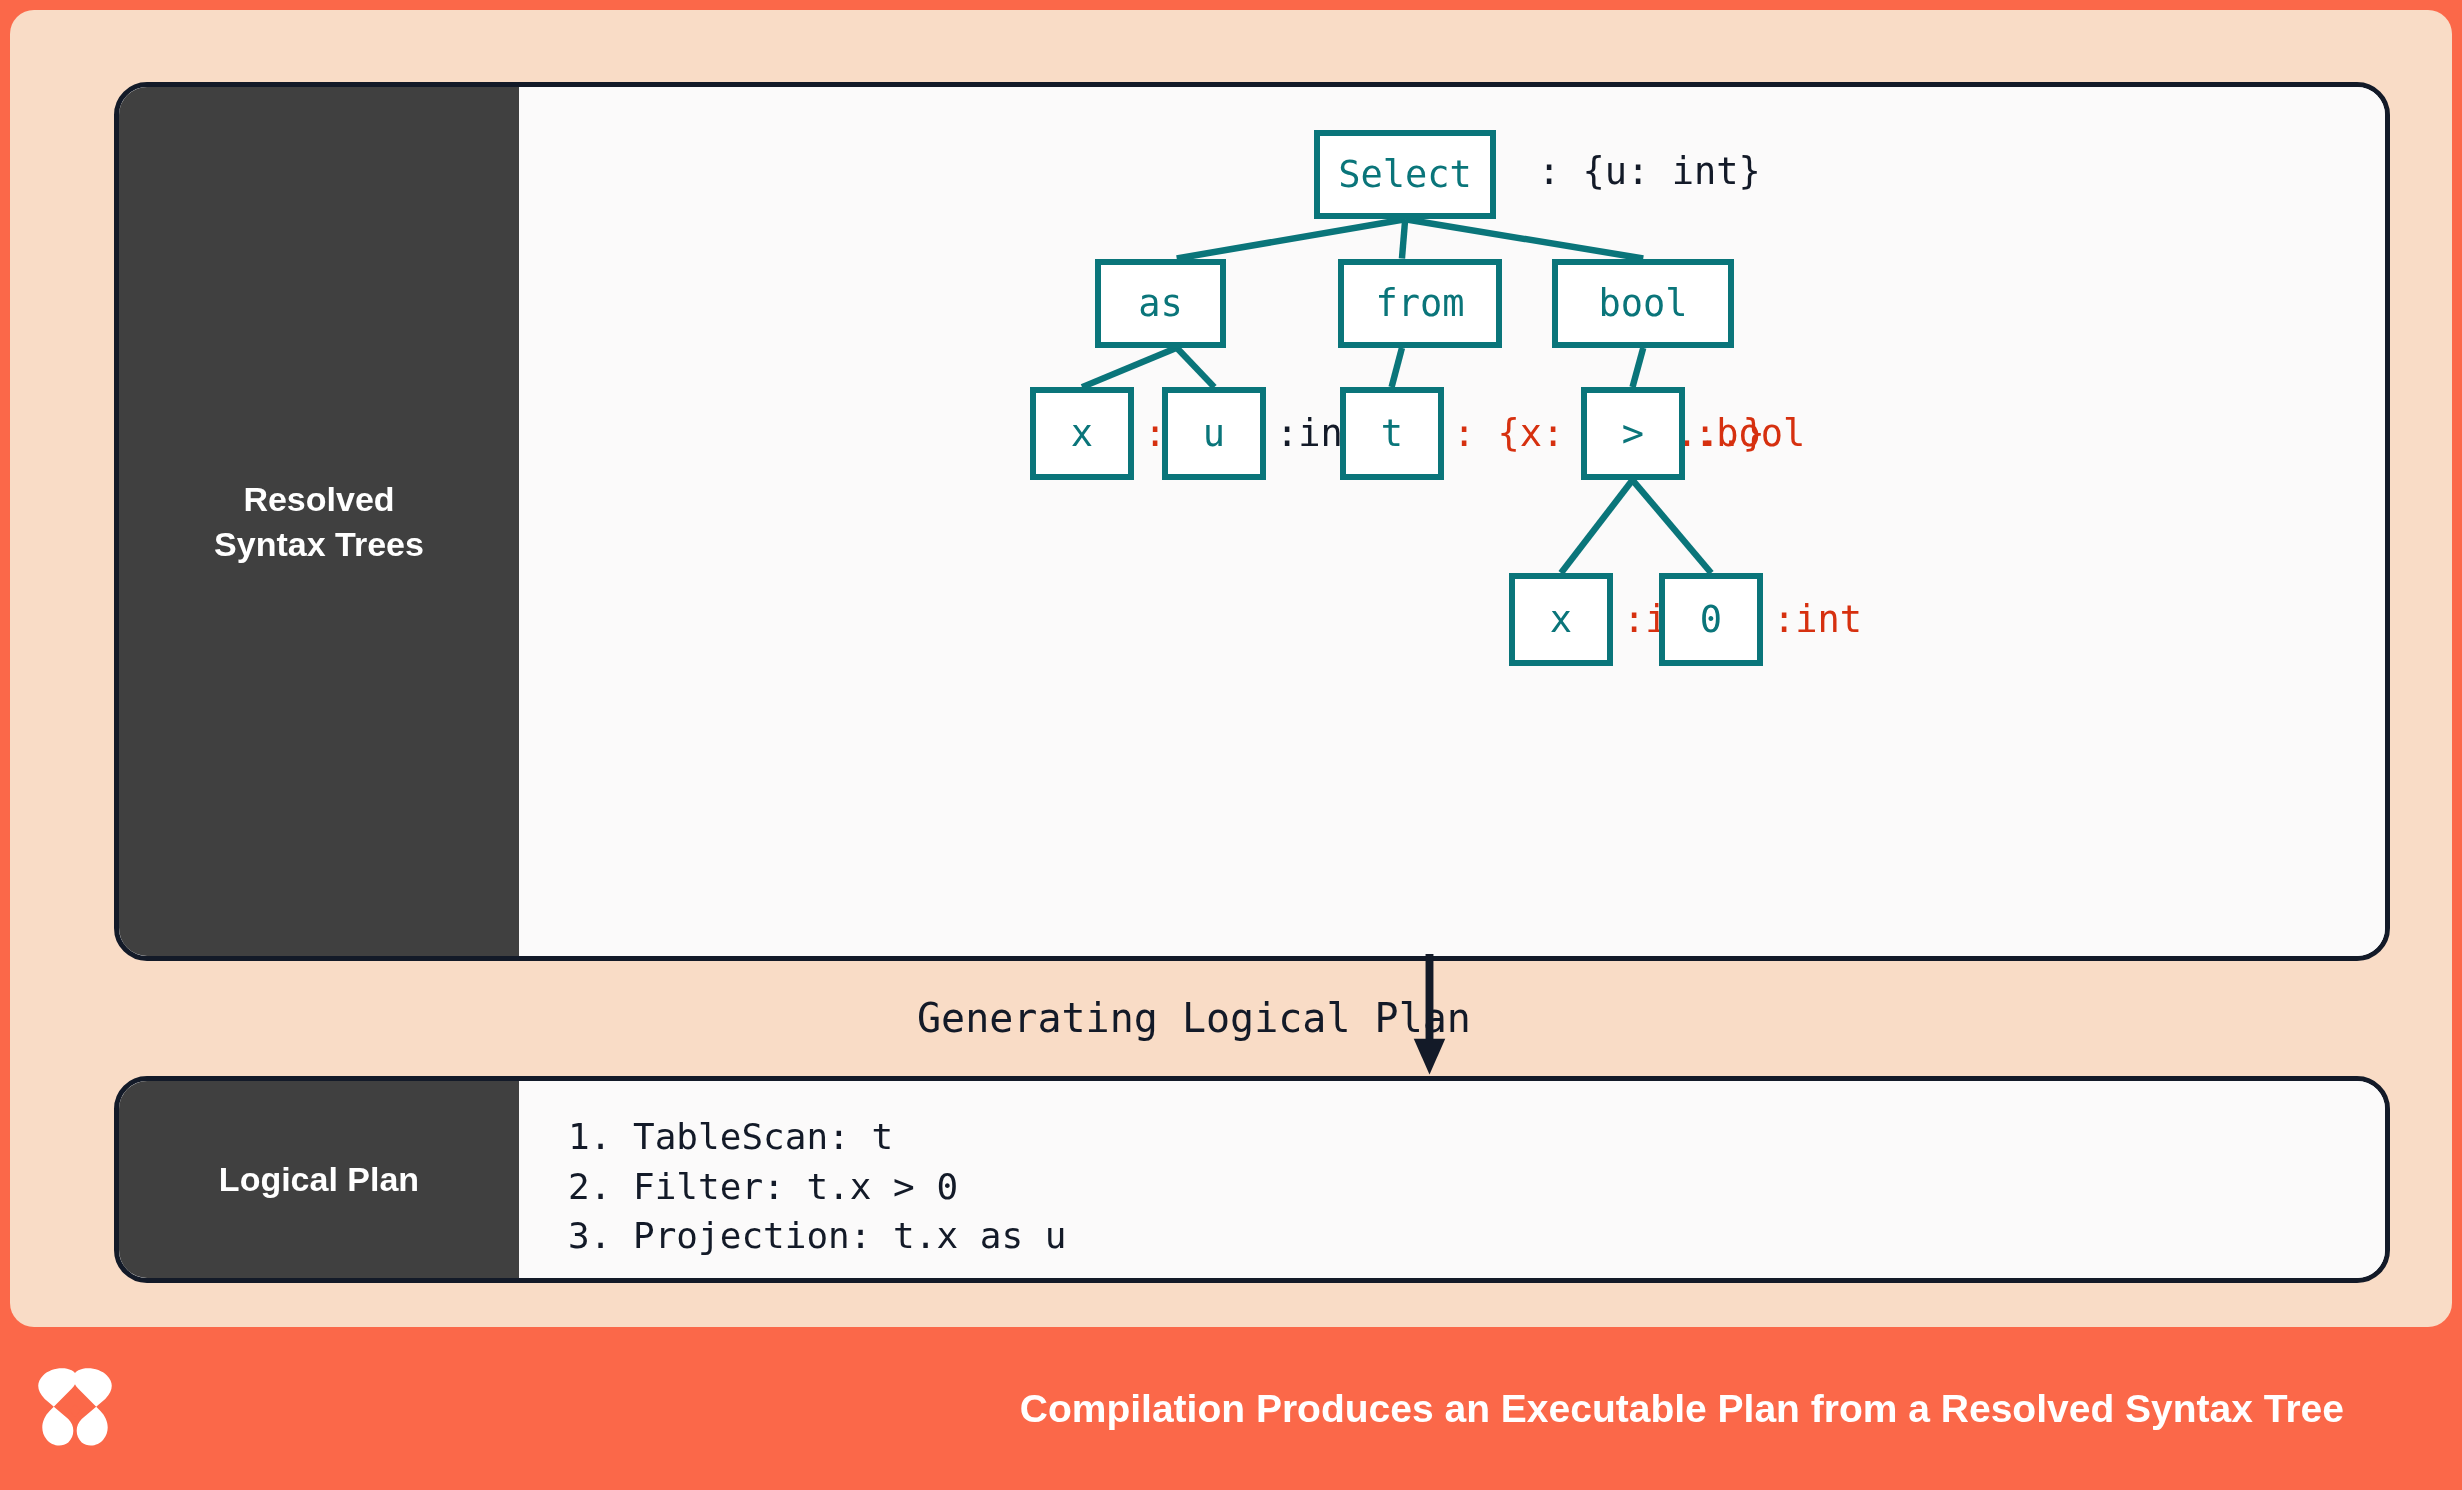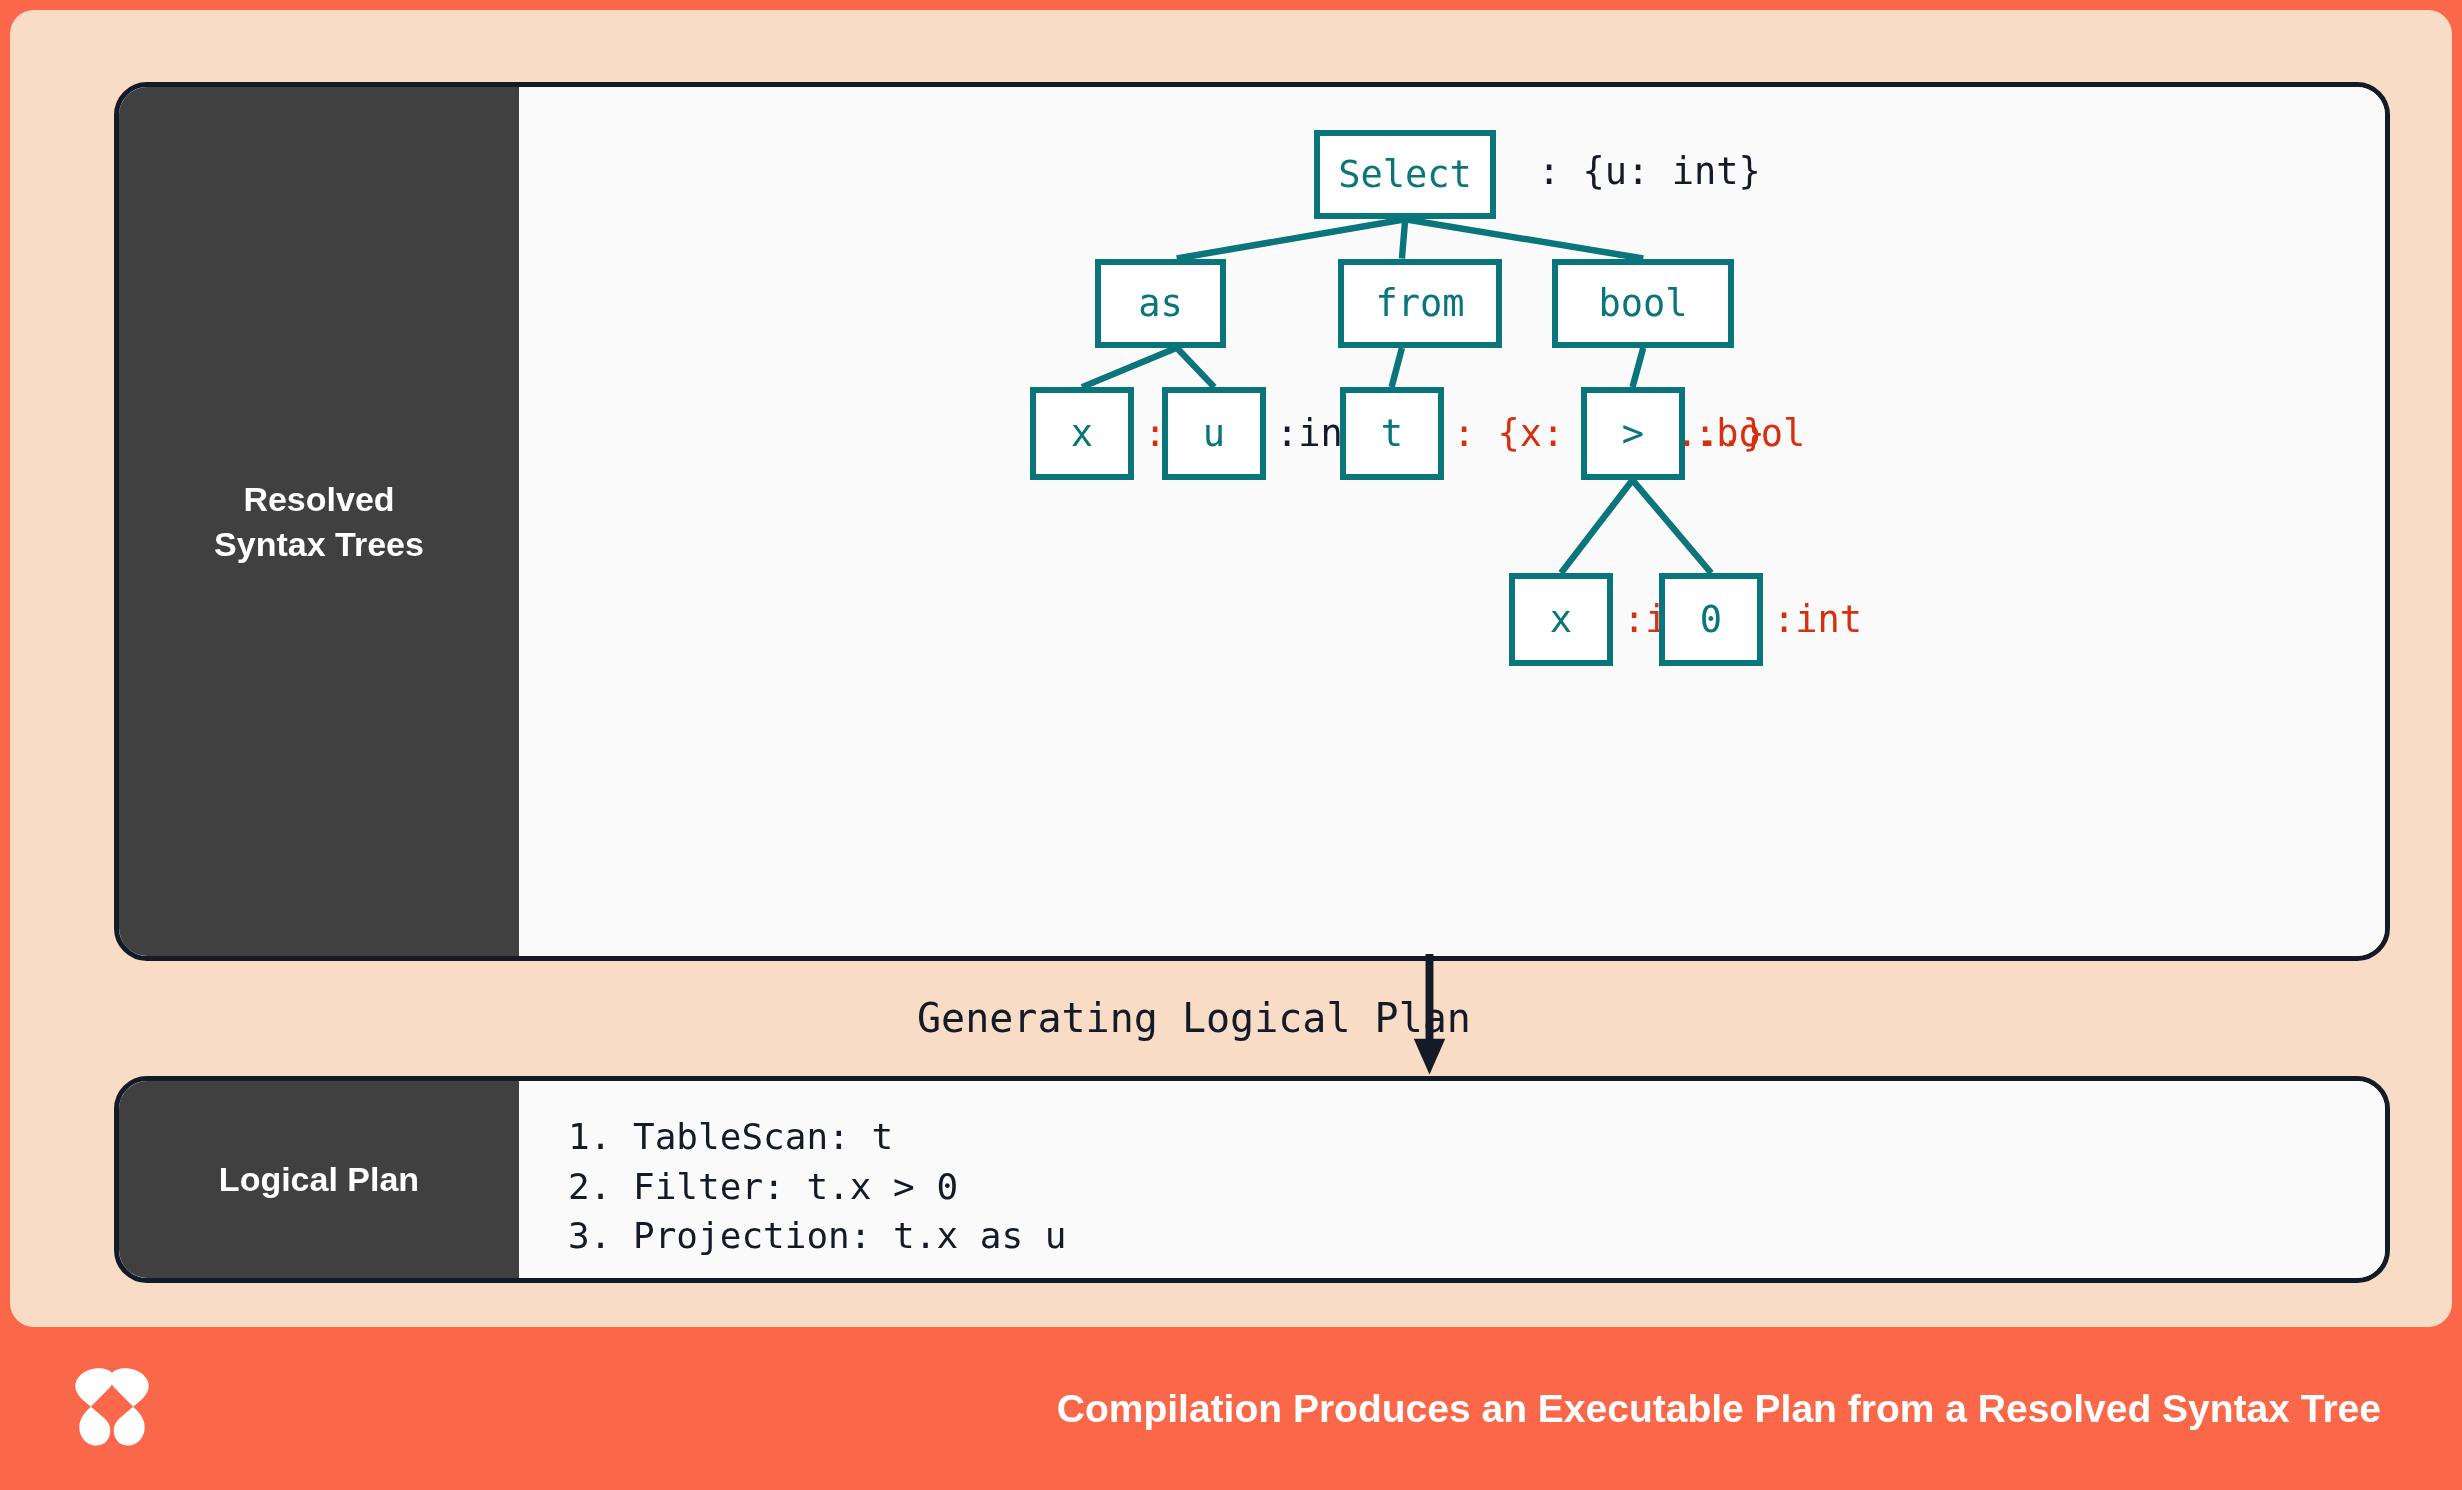--- a/index.html
+++ b/index.html
@@ -87,21 +87,20 @@
   .plan-list{
     position:absolute;left:49px;top:31px;
     font-family:"DejaVu Sans Mono","Liberation Mono",monospace;
     font-size:36px;color:#131A28;line-height:1.38;
   }
   .plan-row{white-space:pre;}
   
   .footer{
     position:absolute;left:0;top:1327px;width:2384px;height:163px;
     background:#FB6849;
-    margin-left:37px;
   }
   .footer-logo{position:absolute;left:33px;top:40px;width:84px;height:84px;}
   .footer-caption{
     position:absolute;right:40px;top:36px;
     height:92px;display:flex;align-items:center;
     color:#FFFFFF;font-size:39px;font-weight:bold;
     font-family:"Liberation Sans",sans-serif;
     white-space:pre;
   }
 </style>

